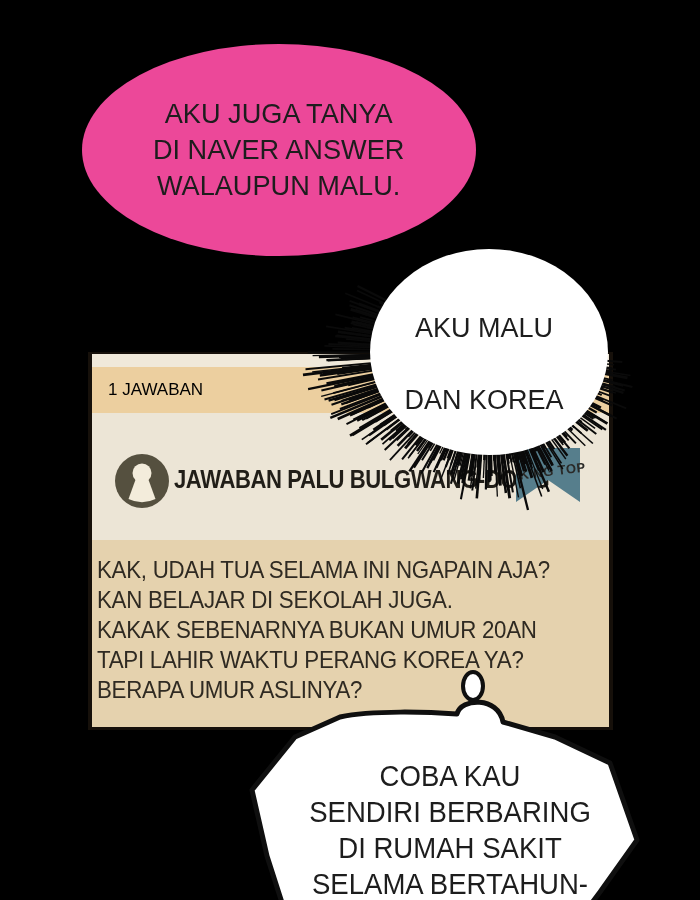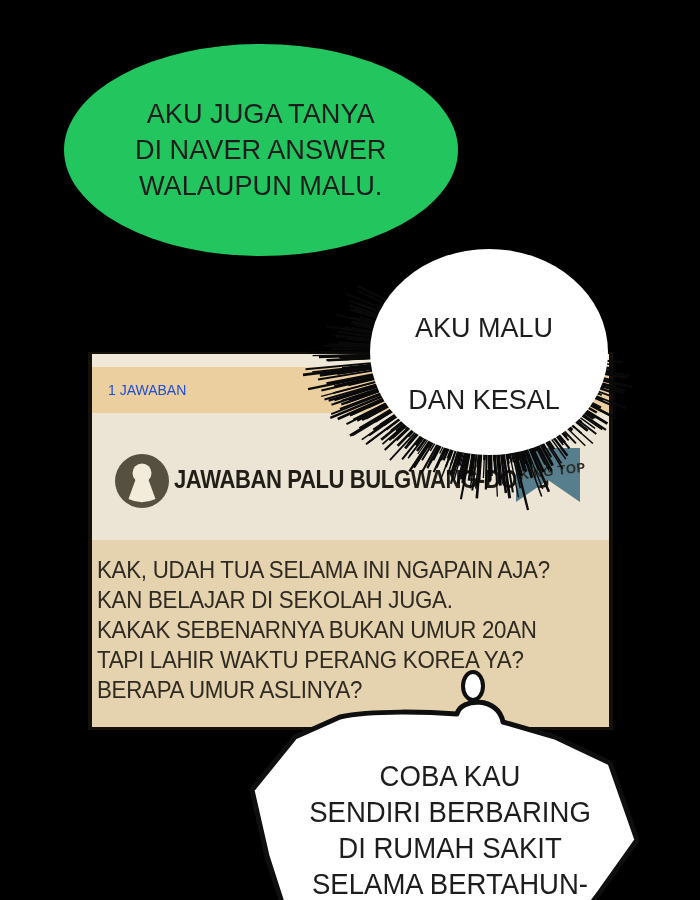--- a/index.html
+++ b/index.html
@@ -1,30 +1,30 @@
 <!DOCTYPE html>
 <html><head>
 <meta charset="utf-8">
 <style>
   html,body{margin:0;padding:0;background:#000;}
   .stage{position:relative;width:700px;height:900px;background:#000;overflow:hidden;
          font-family:"Liberation Sans",sans-serif;}
 
   
-  .bubble-top{position:absolute;left:64px;top:44px;width:394px;height:212px;
-              background:#22c55e;border-radius:50%;display:flex;align-items:center;justify-content:center;}
+  .bubble-top{position:absolute;left:82px;top:44px;width:394px;height:212px;
+              background:#ec4899;border-radius:50%;display:flex;align-items:center;justify-content:center;}
   .bubble-text{color:#1d1d1d;text-align:center;font-weight:400;}
   .bt-top{font-size:28px;line-height:36px;transform:scaleX(.97);}
 
   
   .panel{position:absolute;left:88px;top:352px;width:517px;height:372px;
          border:4px solid #16100a;border-top-width:2px;z-index:1;}
   .strip{height:13px;background:#f0e9da;}
   .band{height:46px;background:#eccf9f;display:flex;align-items:center;}
-  .band span{margin-left:16px;font-size:14px;color:#1d4ed8;}
+  .band span{margin-left:16px;font-size:17px;color:#000000;}
   .cream{position:relative;height:127px;background:#ece5d6;}
   .answer-icon{position:absolute;left:22px;top:40px;}
   .answer-title{position:absolute;left:82px;top:51px;font-size:26px;font-weight:bold;
                 color:#211e18;letter-spacing:-.5px;transform:scaleX(.85);transform-origin:left top;
                 white-space:nowrap;}
   .bodysec{height:187px;background:#e5d2ae;padding-left:5px;padding-top:15px;box-sizing:border-box;}
   .bodytext{font-size:24px;line-height:30px;color:#2f2a22;transform:scaleX(.93);
             transform-origin:left top;white-space:nowrap;letter-spacing:-.3px;}
 
   
@@ -389,21 +389,21 @@
     <path d="M 340 717 C 372 710 430 712 457 714
              C 461 698 498 696 503 722
              L 555 737 L 610 763 L 637 840 L 600 892 L 585 912
              L 285 912 L 267 856 L 252 790 L 295 737 Z" fill="#ffffff" stroke="#0f0f0f" stroke-width="5" stroke-linejoin="round"></path>
 
     <ellipse cx="473" cy="686" rx="10" ry="14" fill="#ffffff" stroke="#0f0f0f" stroke-width="4"></ellipse>
   </svg>
 
   <div class="bubble-right-text">
     <div class="bubble-text bt-right">AKU MALU</div>
-    <div class="bubble-text bt-right">DAN KESAL</div>
+    <div class="bubble-text bt-right">DAN KOREA</div>
   </div>
 
   <div class="bubble-bottom-text">
     <div class="bubble-text bt-bottom">COBA KAU</div>
     <div class="bubble-text bt-bottom">SENDIRI BERBARING</div>
     <div class="bubble-text bt-bottom">DI RUMAH SAKIT</div>
     <div class="bubble-text bt-bottom">SELAMA BERTAHUN-</div>
 
   </div>
 

